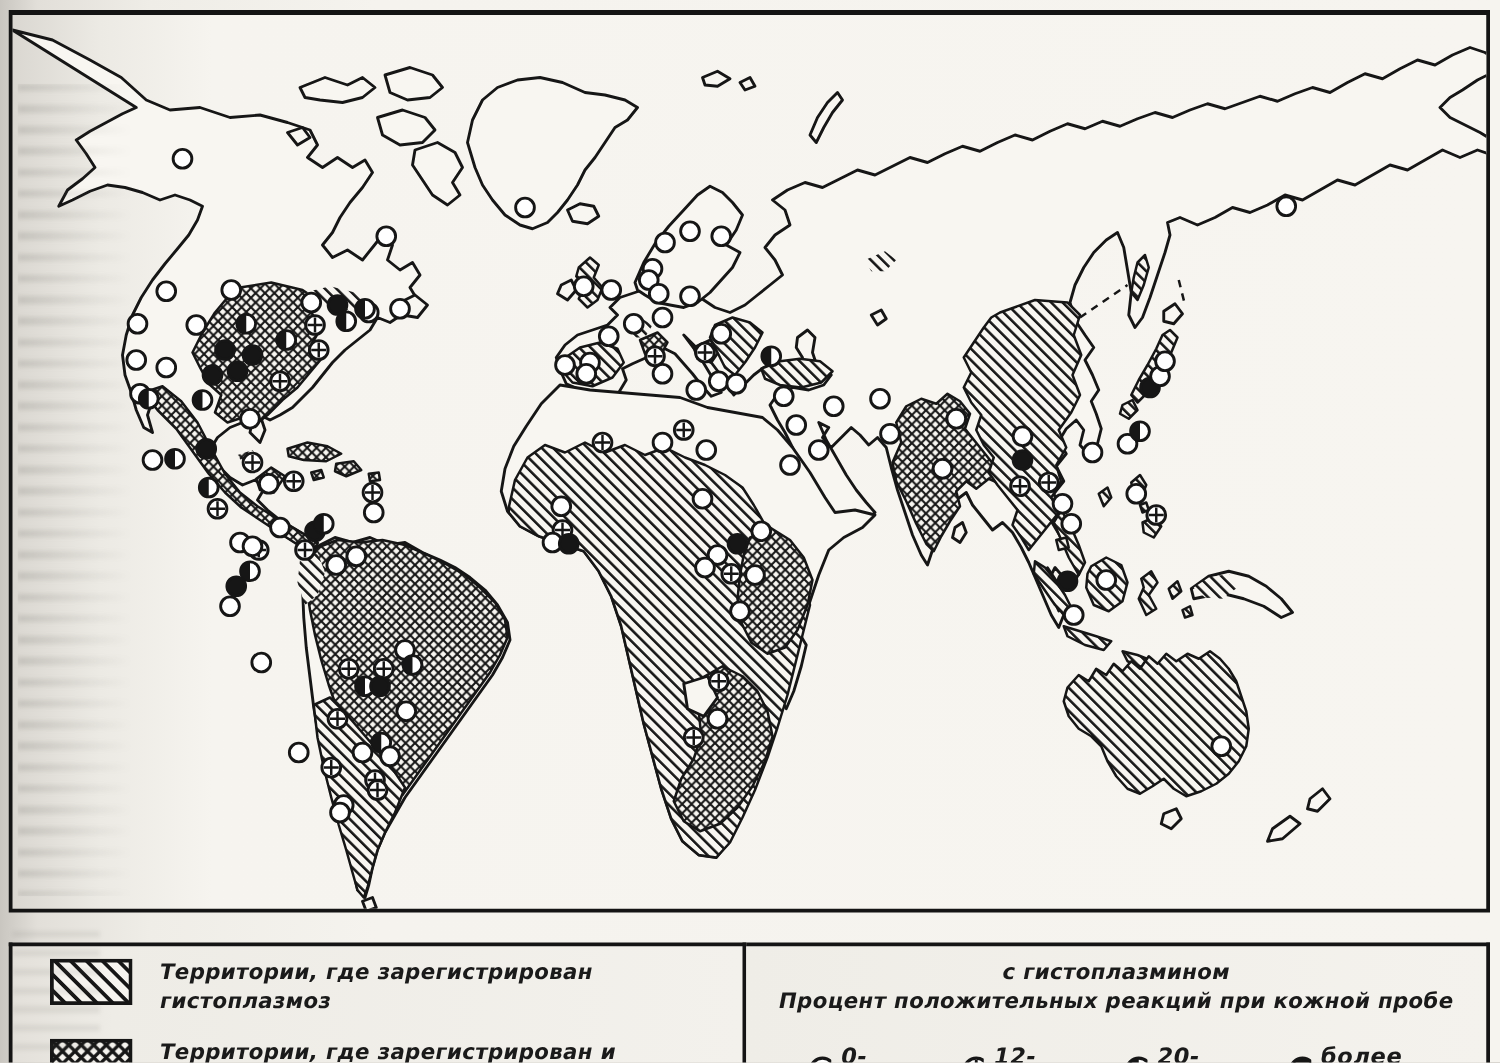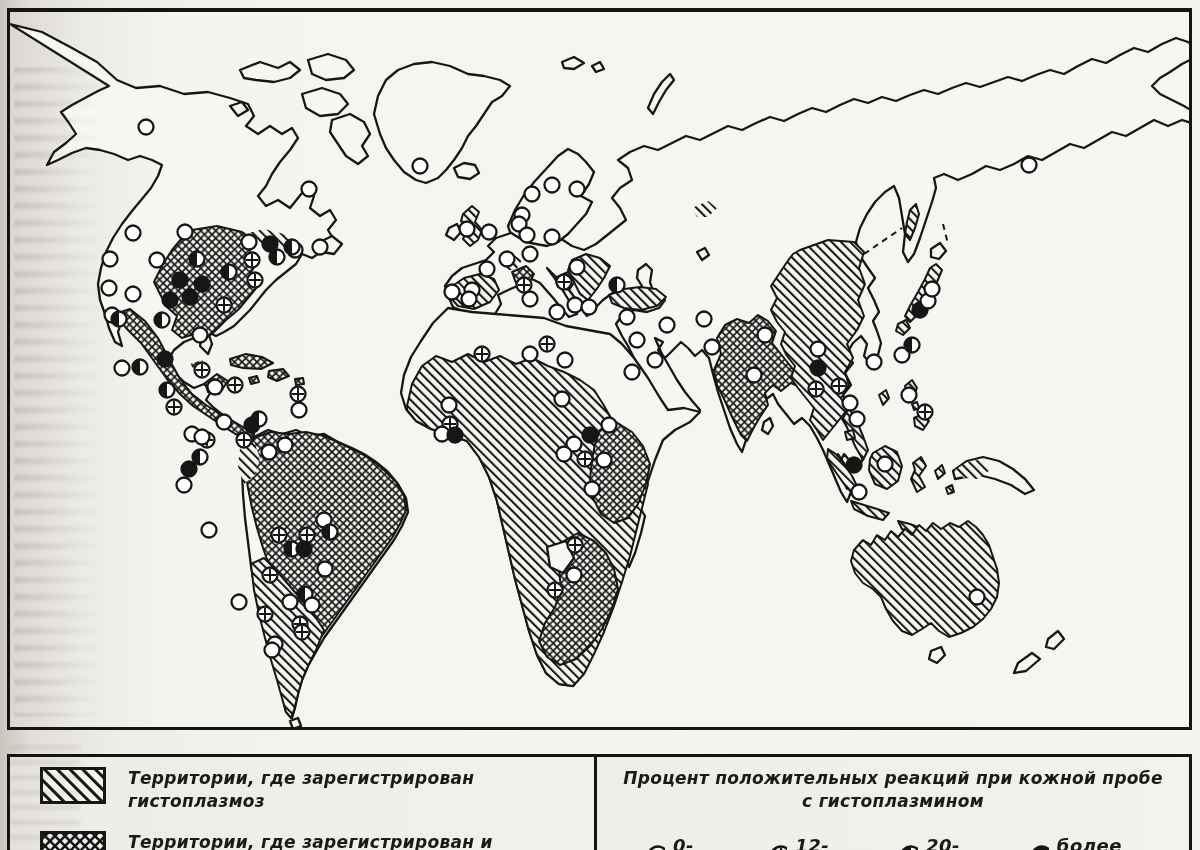--- a/index.html
+++ b/index.html
@@ -663,22 +663,22 @@
                 </pattern>
               </defs>
               <rect x="1.5" y="1.5" width="63" height="34" fill="url(#lp1)" stroke="#161616" stroke-width="3"></rect>
             </svg>
             <div class="terr-label">Территории, где зарегистрирован и обнаружен возбудитель гистоплазмоза в почве</div>
           </div>
         </div>
     </div>
     <div class="legend-box legend-right">
       <div class="lg-title">
+        <div>с гистоплазмином</div>
         <div>Процент положительных реакций при кожной пробе</div>
-        <div>с гистоплазмином</div>
       </div>
       <div class="symbol-row" id="symbol-row">
           <div class="symbol-item">
             <svg width="26" height="26">
               <g>
                 <circle cx="13" cy="13" r="9.5" fill="#ffffff" stroke="#161616" stroke-width="2.7"></circle>
               </g>
             </svg>
             <span class="symbol-label">0-12%</span>
           </div>

